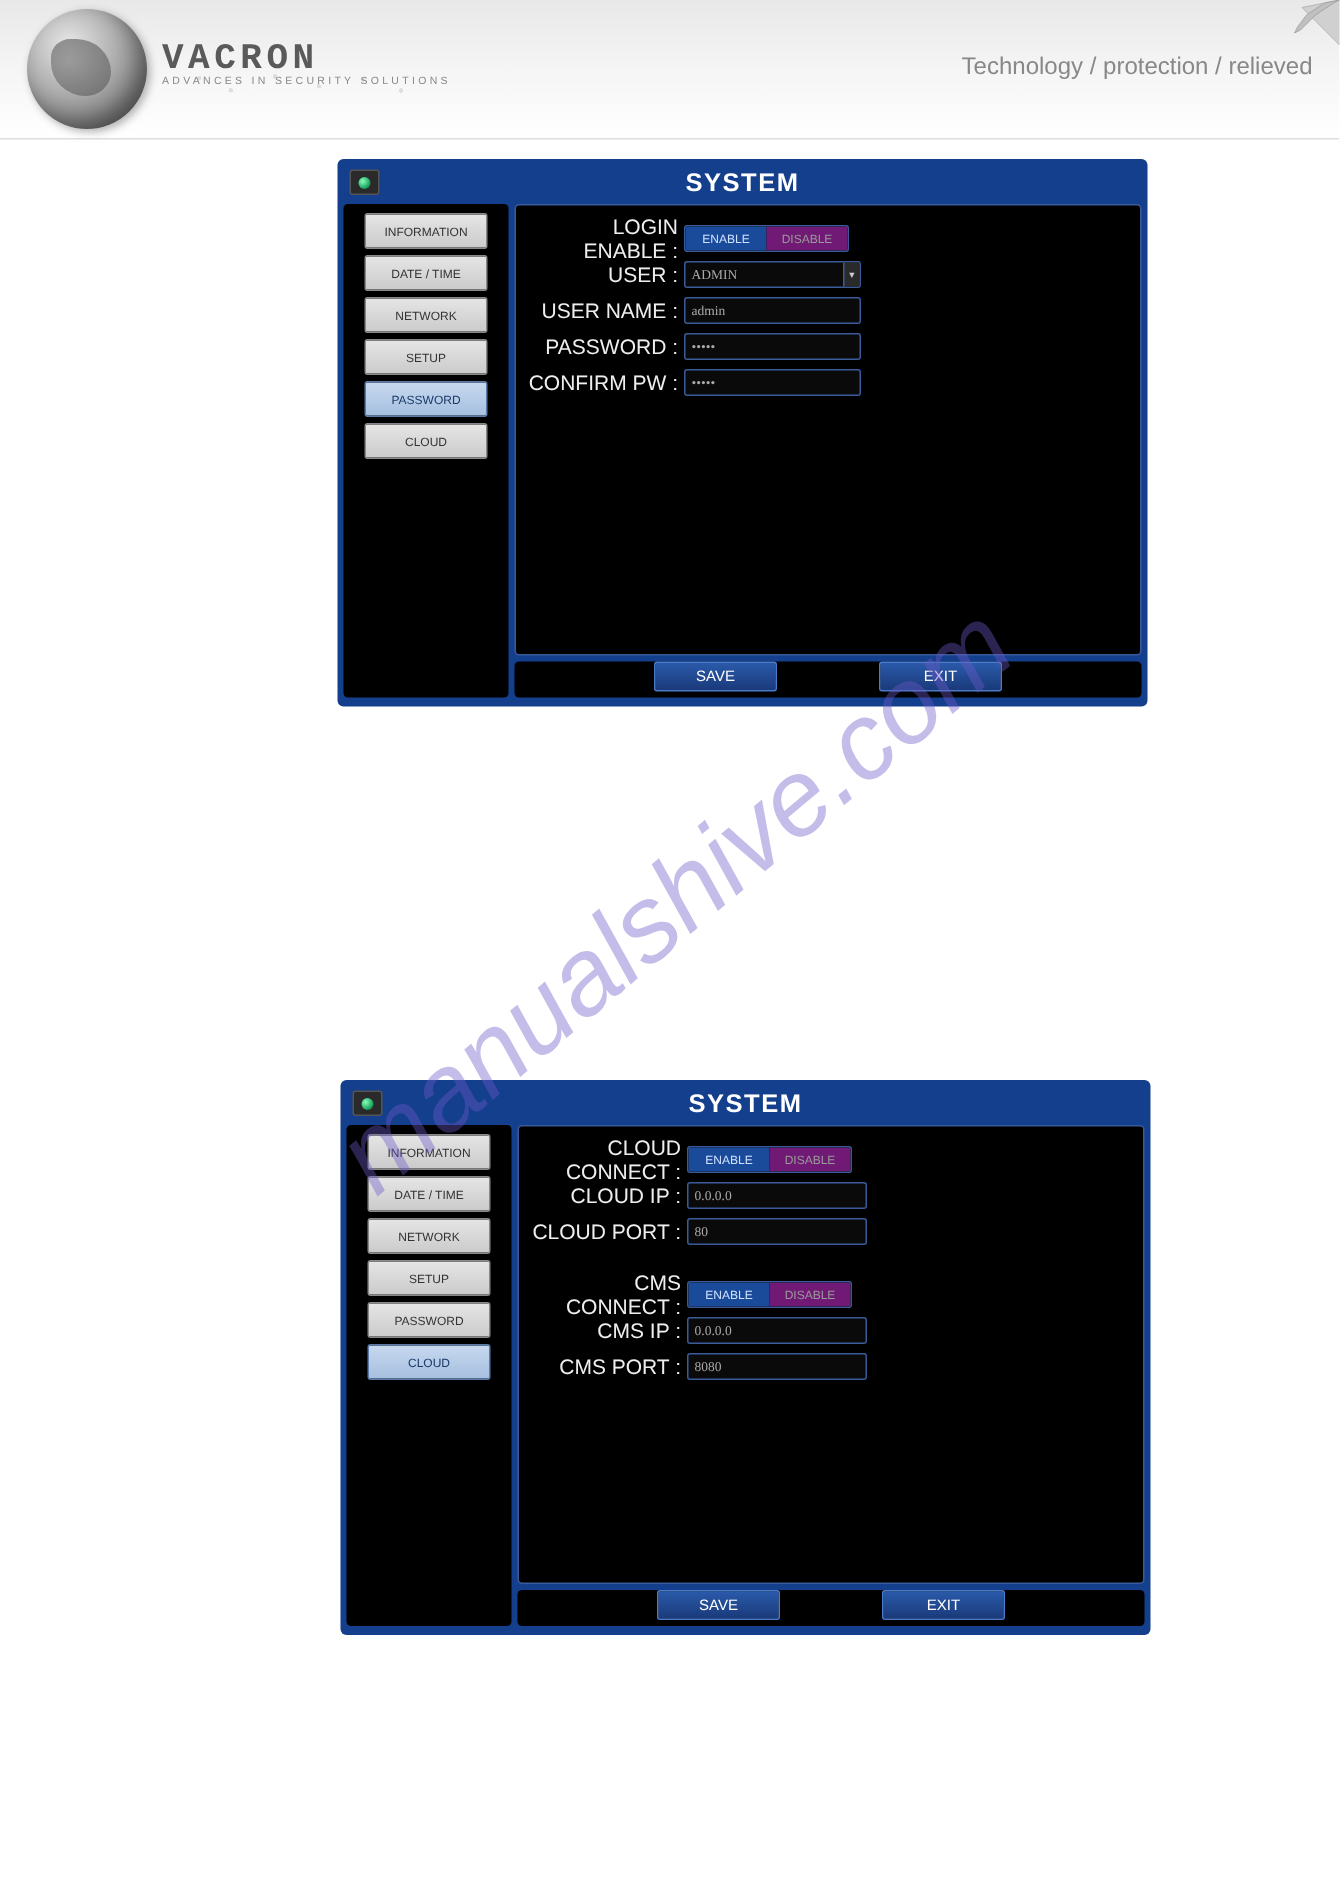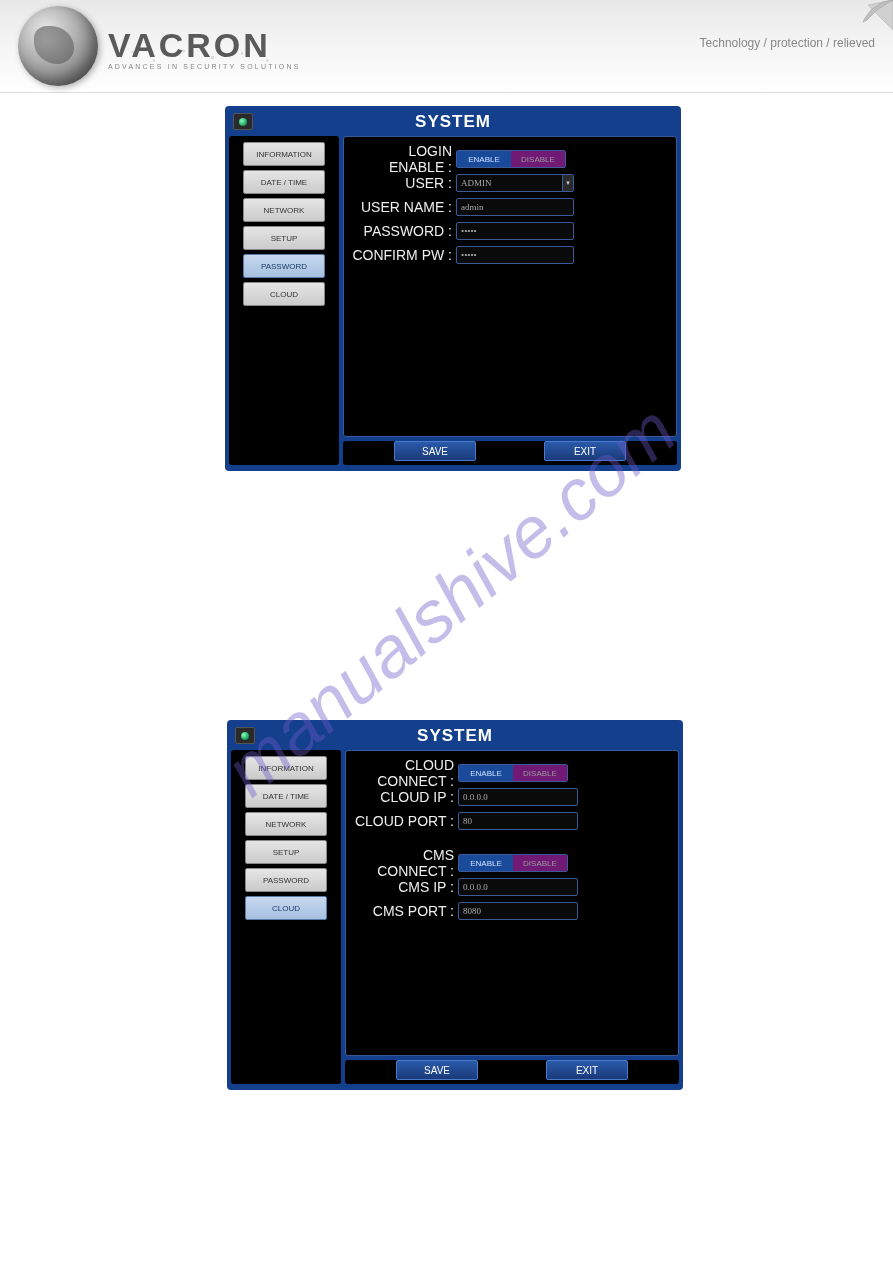--- a/index.html
+++ b/index.html
@@ -54,55 +54,55 @@
       radial-gradient(circle at 70% 42%, #888 0 1.5px, transparent 1.5px),
       radial-gradient(circle at 82% 55%, #888 0 1.5px, transparent 1.5px);
     background-size: 100% 100%;
   }
   .brand-logo {
     position: absolute;
     left: 108px;
     top: 26px;
   }
   .brand-name {
-    font-family: Liberation Sans, sans-serif;
-    font-size: 34px;
+    font-family: Liberation Mono, monospace;
+    font-size: 24px;
     font-weight: bold;
     letter-spacing: 3px;
     color: #5a5a5a;
   }
   .brand-tagline {
     font-size: 7px;
     letter-spacing: 2.2px;
     color: #888;
     margin-top: -2px;
   }
   .top-right-text {
     position: absolute;
     right: 18px;
     top: 36px;
-    font-size: 12px;
+    font-size: 16px;
     color: #888;
   }
   .pen-corner {
     position: absolute;
     right: 0;
     top: 0;
     width: 40px;
     height: 40px;
   }
   .pen-corner svg {
     width: 40px;
     height: 40px;
   }
 
   
   .sys-panel {
     position: absolute;
-    width: 456px;
+    width: 540px;
     background: #133f8c;
     border-radius: 4px;
     padding: 4px;
     box-sizing: border-box;
   }
   .sys-panel.one { left: 225px; top: 106px; height: 365px; }
   .sys-panel.two { left: 227px; top: 720px; height: 370px; }
 
   .sys-titlebar {
     height: 24px;

